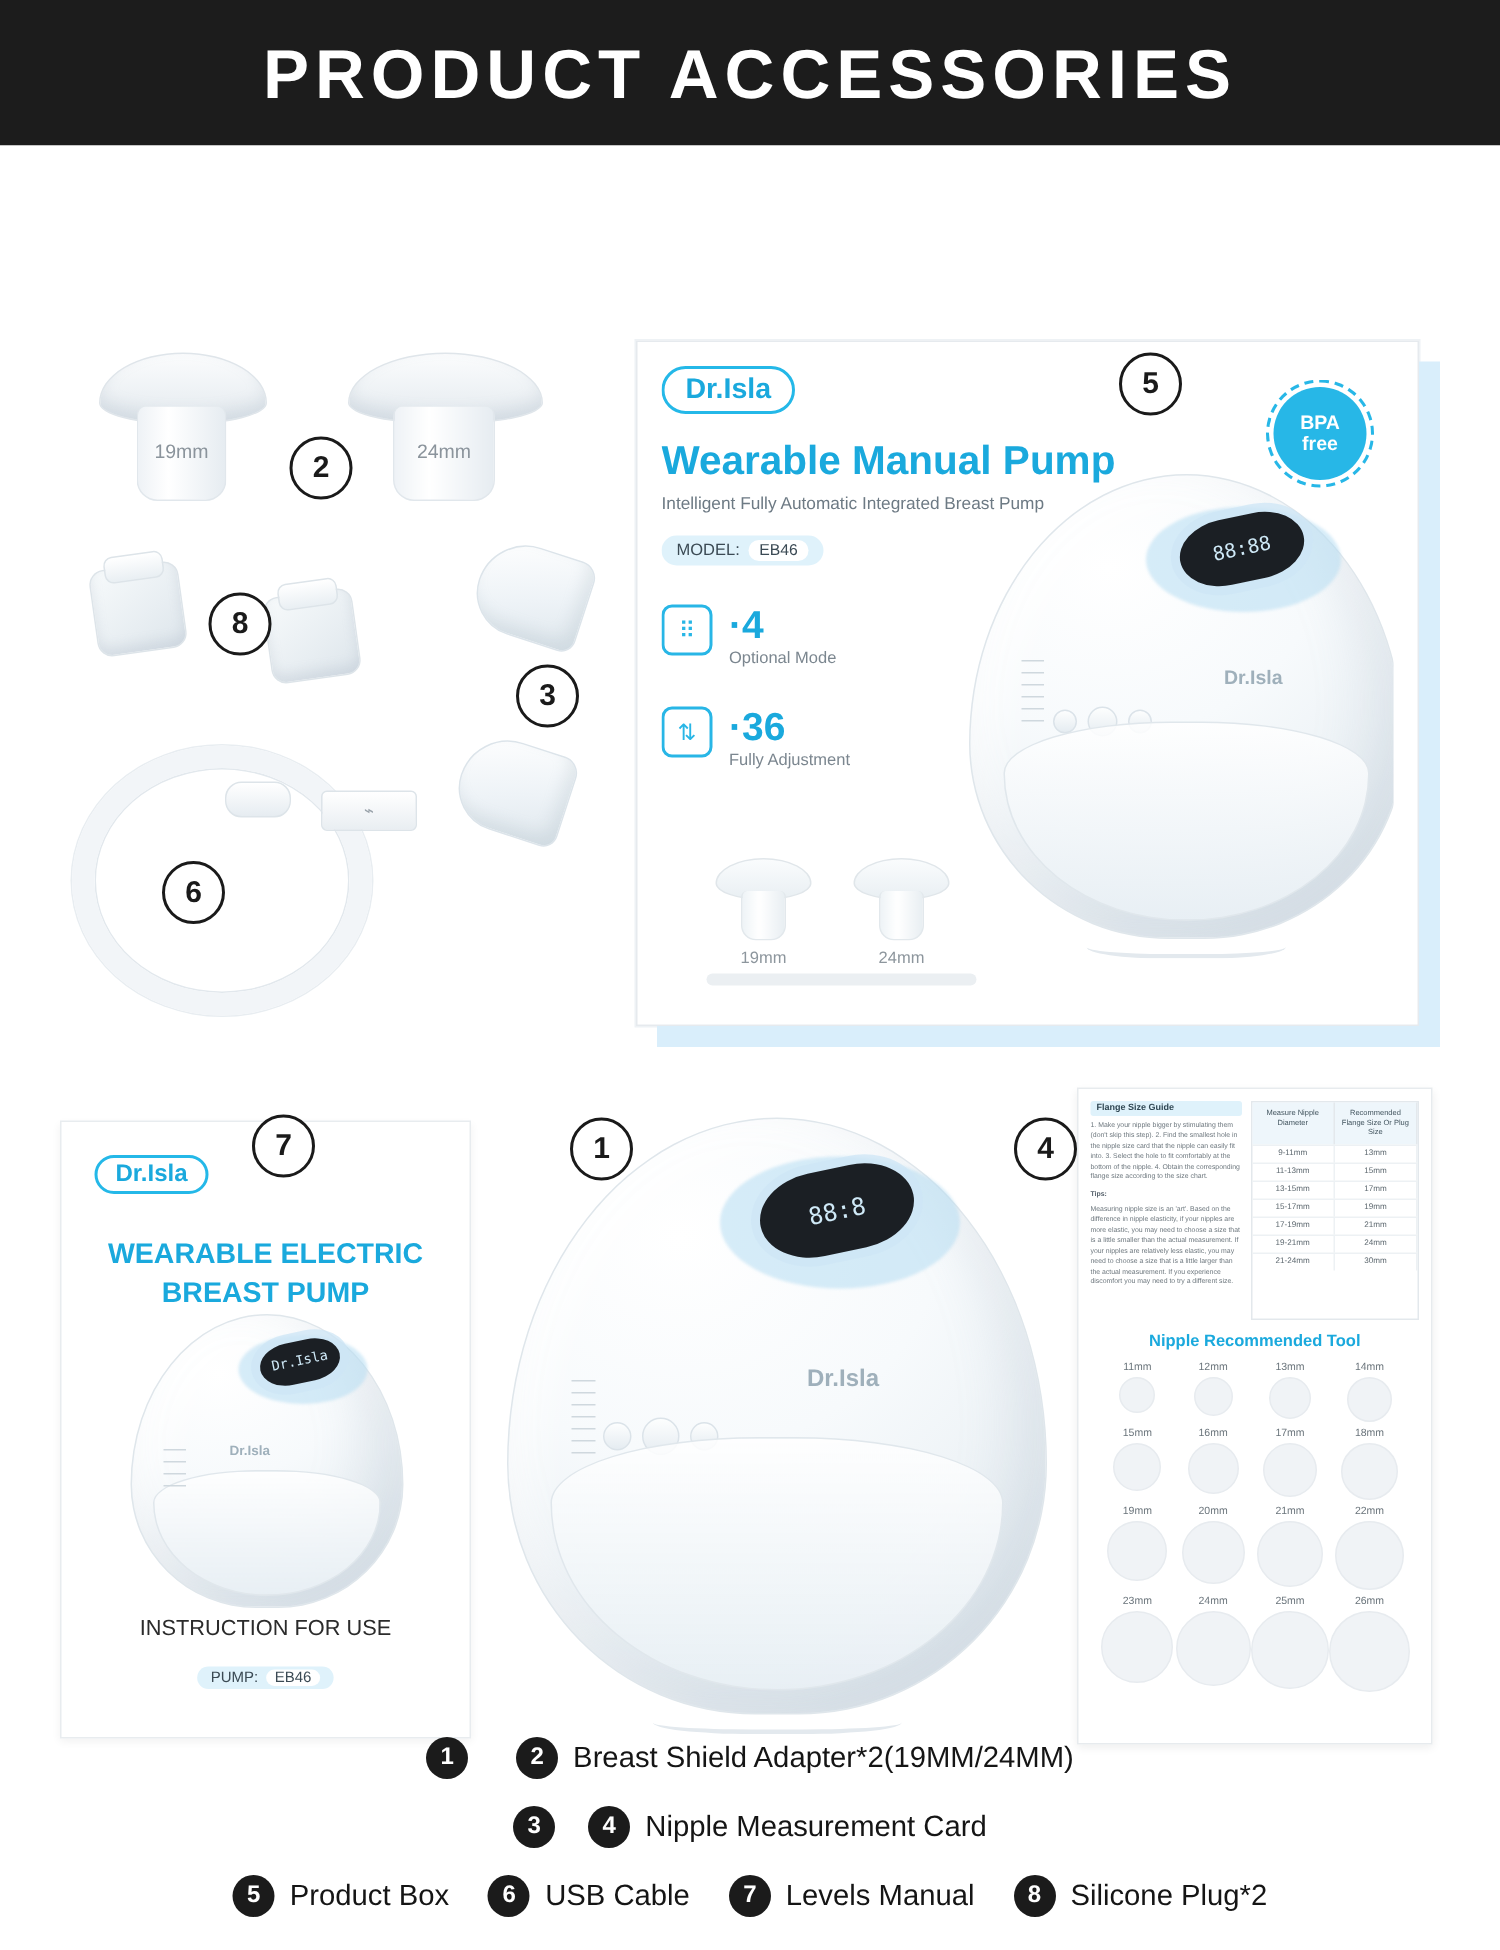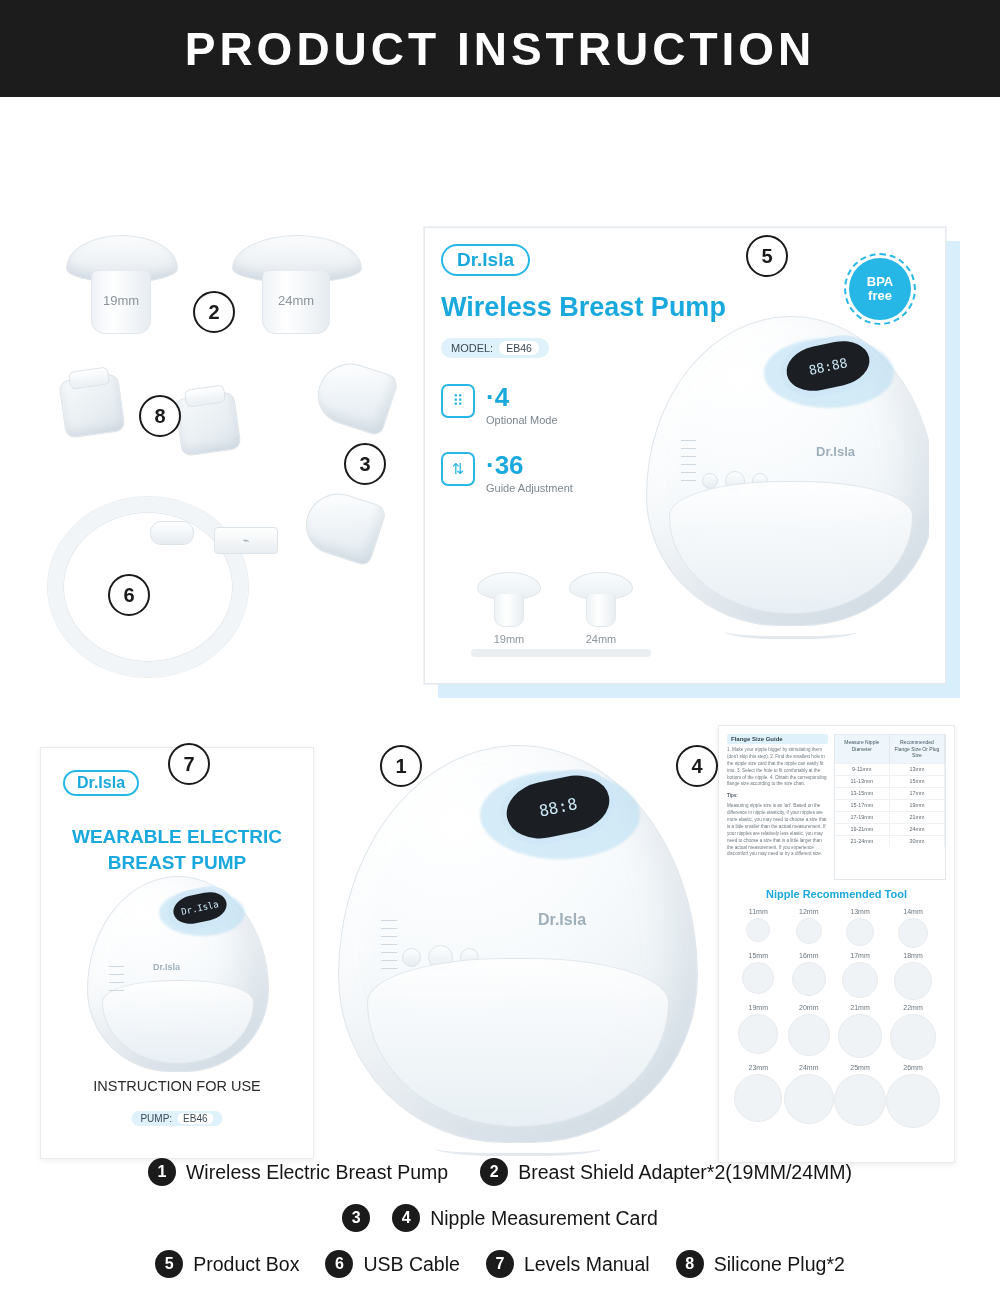--- a/index.html
+++ b/index.html
@@ -276,21 +276,21 @@
   .leg-num{
     width:28px;height:28px;border-radius:50%;background:#1b1b1b;color:#fff;
     display:flex;align-items:center;justify-content:center;font-size:16px;font-weight:bold;flex:none;
   }
   .leg-txt{font-size:19.5px;color:#151515;white-space:nowrap;}
 </style>
 </head>
 <body>
 
 <div class="header">
-  <div class="header-title">PRODUCT INSTRUCTION</div>
+  <div class="header-title">PRODUCT ACCESSORIES</div>
 </div>
 
 <div class="stage">
 
   <div class="flange" style="left:66px;top:138px;width:110px;">
     <div class="cone"></div>
     <div class="tube"></div>
     <div class="lbl">19mm</div>
   </div>
 
@@ -315,38 +315,39 @@
 
   <div class="cable-ring" style="left:48px;top:400px;"></div>
   <div class="usb-a" style="left:214px;top:430px;">⌁</div>
   <div class="usb-c" style="left:150px;top:424px;"></div>
   <div class="badge sz38" style="left:108px;top:477px;">6</div>
 
   <div class="badge sz38" style="left:746px;top:138px;">5</div>
   <div class="box">
     <div class="box-inner">
       <div class="brand">Dr.Isla</div>
-      <div class="box-title">Wireless Breast Pump</div>
+      <div class="box-title">Wearable Manual Pump</div>
+      <div class="box-sub">Intelligent Fully Automatic Integrated Breast Pump</div>
       <div class="model-chip">
         <span>MODEL:</span>
         <span class="val">EB46</span>
       </div>
 
       <div class="feat">
         <div class="feat-ico">⠿</div>
         <div>
           <div class="feat-num">·4</div>
           <div class="feat-cap">Optional Mode</div>
         </div>
       </div>
       <div class="feat">
         <div class="feat-ico">⇅</div>
         <div>
           <div class="feat-num">·36</div>
-          <div class="feat-cap">Guide Adjustment</div>
+          <div class="feat-cap">Fully Adjustment</div>
         </div>
       </div>
 
       <div class="bpa">
         <span>BPA</span>
         <span>free</span>
       </div>
 
       
       <div class="mini-flanges">
@@ -561,21 +562,20 @@
           <div class="lab">26mm</div>
           <div class="hole" style="width:52px;height:52px;"></div>
         </div>
     </div>
   </div>
 
   <div class="legend">
     <div class="legend-row" style="gap:32px;">
       <div class="leg-item">
         <div class="leg-num">1</div>
-        <div class="leg-txt">Wireless Electric Breast Pump</div>
       </div>
       <div class="leg-item">
         <div class="leg-num">2</div>
         <div class="leg-txt">Breast Shield Adapter*2(19MM/24MM)</div>
       </div>
     </div>
     <div class="legend-row" style="gap:22px;">
       <div class="leg-item">
         <div class="leg-num">3</div>
       </div>

